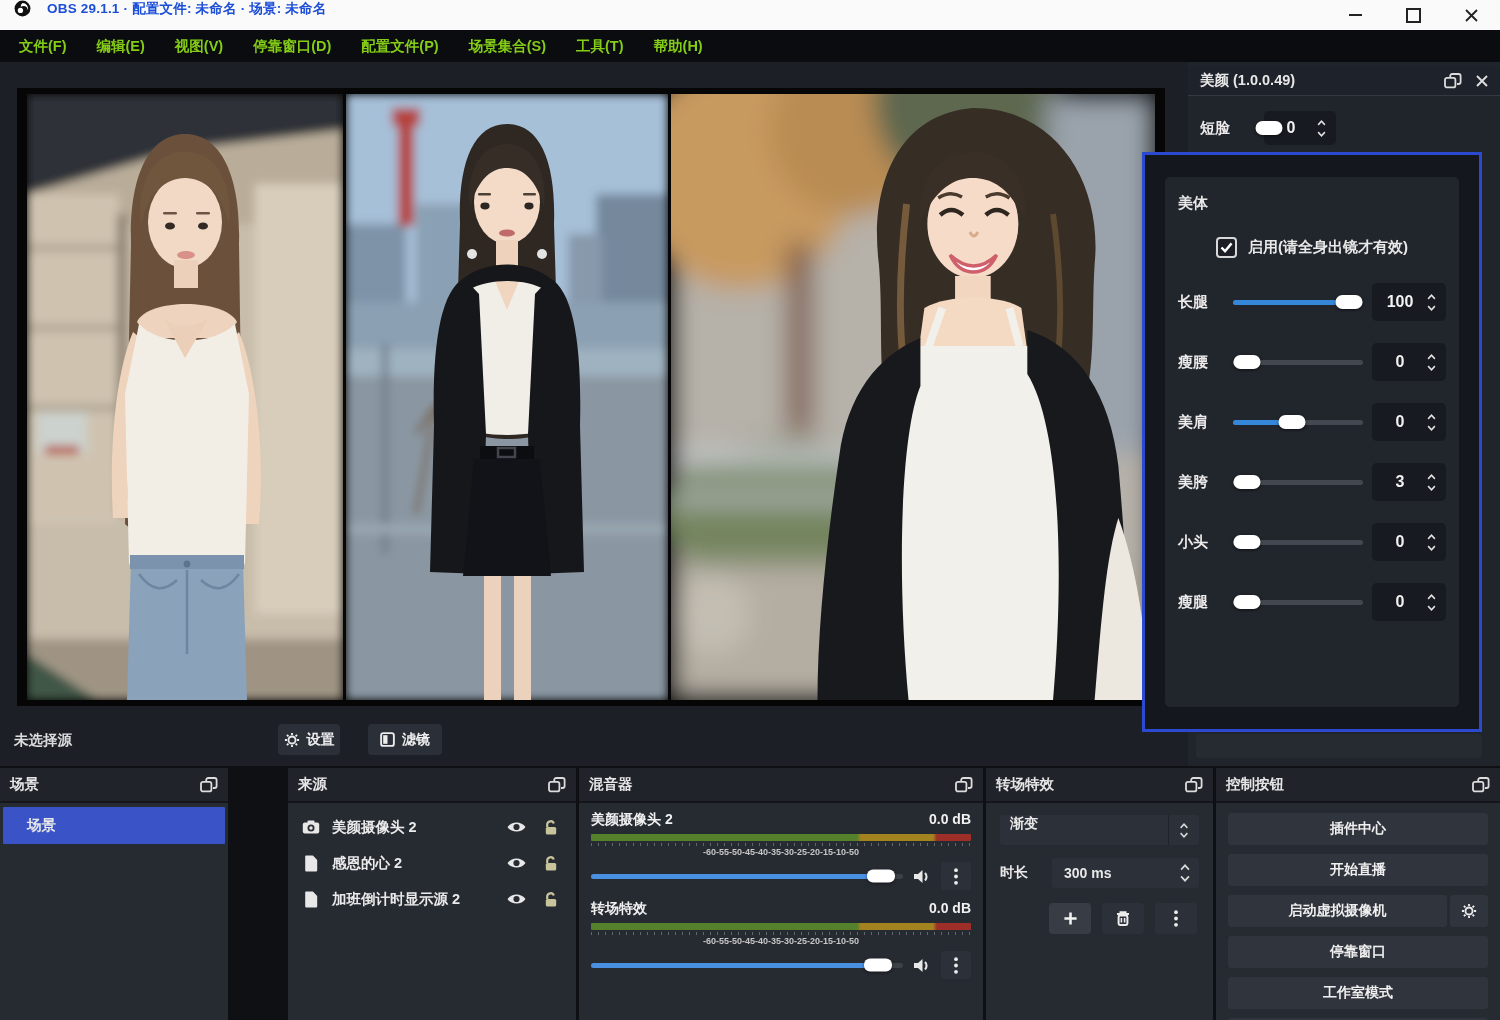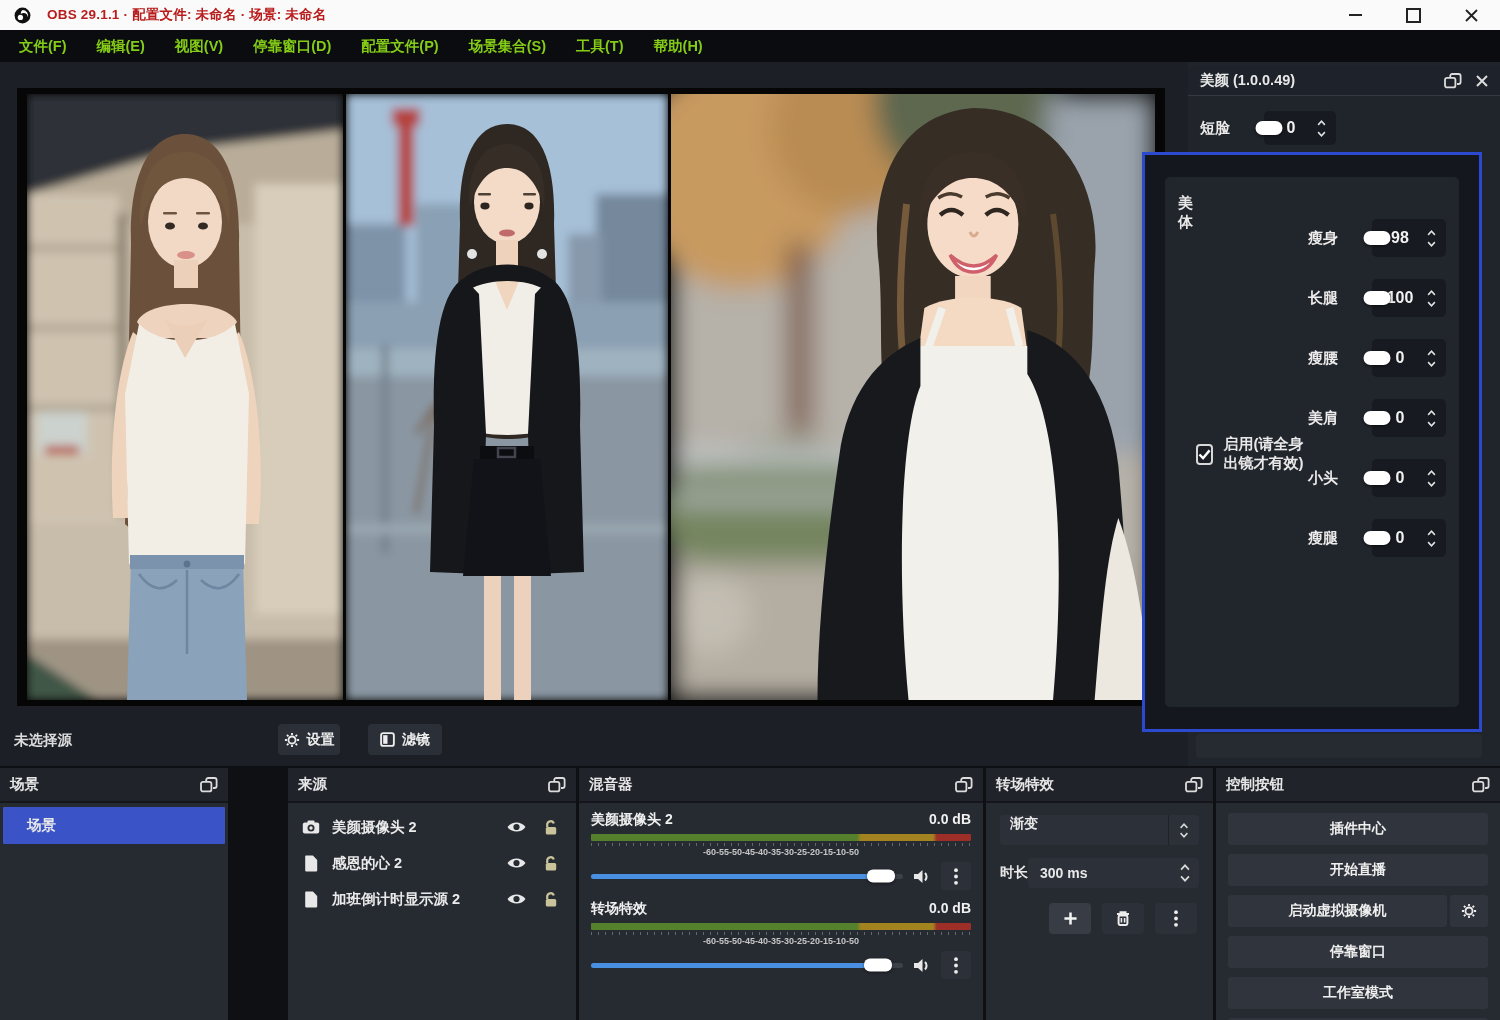--- a/index.html
+++ b/index.html
@@ -2,21 +2,21 @@
 <html><head>
 <meta charset="utf-8">
 <style>
   html,body{margin:0;padding:0;width:1500px;height:1020px;overflow:hidden;
     background:#0e1013;font-family:"Liberation Sans","DejaVu Sans",sans-serif;
     -webkit-font-smoothing:antialiased;color:#e8e8e8;position:relative}
   svg{display:block}
 
   
   #titlebar{position:absolute;left:0;top:0;width:1500px;height:30px;background:#fafafa;
-    display:flex;align-items:center;color:#b91c1c}
+    display:flex;color:#1d4ed8}
   #titlebar .logo{margin-left:14px}
   #titlebar .t-title{margin-left:16px;font-size:13.5px;font-weight:bold;letter-spacing:.2px}
   #titlebar .win-btns{margin-left:auto;display:flex;height:100%}
   .win-btn{width:58px;height:100%;display:flex;align-items:center;justify-content:center}
   .glyph-min{width:13px;height:2px;background:#222}
   .glyph-max{width:11px;height:11px;border:2px solid #222}
 
   
   #menubar{position:absolute;left:0;top:30px;width:1500px;height:32px;background:#0a0c10;
     display:flex;align-items:center;padding-left:4px}
@@ -55,21 +55,21 @@
   .vbox{width:74px;height:38px;background:#171a20;border-radius:5px;display:flex;align-items:center;
     padding:0 7px 0 4px;box-sizing:border-box;flex-shrink:0}
   .vbox.small{height:34px;width:72px}
   .vnum{flex:1;text-align:center;font-size:16px;font-weight:bold;color:#f2f2f2}
   .vspin{display:flex;flex-direction:column;gap:5px;align-items:center;width:15px}
 
   
   #float-panel{position:absolute;left:1142px;top:152px;width:340px;height:580px;box-sizing:border-box;
     background:#14171d;border:3px solid #2c4ad0;z-index:20}
   #fp-card{position:absolute;left:20px;right:20px;top:22px;bottom:22px;background:#21252c;border-radius:5px;
-    padding:17px 13px;box-sizing:border-box;display:flex;flex-direction:row}
+    padding:17px 13px;box-sizing:border-box;display:flex;flex-direction:column}
   #fp-title{font-size:15px;font-weight:bold}
   #fp-enable{margin-top:24px;display:flex;align-items:center;justify-content:center;gap:11px}
   #fp-checkbox{width:21px;height:21px;border:2px solid #d8d8d8;border-radius:4px;background:#1b1e24;
     display:flex;align-items:center;justify-content:center;box-sizing:border-box}
   #fp-enable .en-label{font-size:15px;font-weight:bold}
   #body-sliders{margin-top:25px;display:flex;flex-direction:column;gap:22px}
   .bslider{display:flex;align-items:center;gap:9px;height:38px}
 
   
   #docks{position:absolute;left:0;top:766px;width:1500px;height:254px;background:#0e1013}
@@ -104,21 +104,21 @@
     border-radius:6px;box-shadow:0 1px 3px rgba(0,0,0,.5)}
   .kebab-btn{width:30px;height:28px;background:#2c3038;border-radius:3px;display:flex;align-items:center;
     justify-content:center;flex-shrink:0}
   .channel + .channel{margin-top:10px}
 
   #tr-body{padding:12px 14px}
   #tr-combo{height:30px;background:#2c3038;border-radius:3px;display:flex;align-items:flex-start}
   #tr-combo .combo-text{flex:1;padding-left:10px;font-size:14px;font-weight:bold}
   #tr-combo .combo-arrows{width:30px;border-left:1px solid #20232a;height:100%;display:flex;flex-direction:column;
     align-items:center;justify-content:center;gap:3px}
-  #tr-duration{margin-top:13px;display:flex;align-items:center;gap:0}
+  #tr-duration{margin-top:13px;display:flex;align-items:center;gap:24px}
   #tr-duration .dur-label{font-size:14px;font-weight:bold}
   #tr-spinbox{flex:1;height:30px;background:#2c3038;border-radius:3px;display:flex;align-items:center}
   #tr-spinbox .dur-value{flex:1;padding-left:12px;font-size:14px;font-weight:bold}
   #tr-spinbox .spin-col{width:28px;display:flex;flex-direction:column;align-items:center;gap:4px}
   #tr-actions{margin-top:15px;display:flex;justify-content:flex-end;gap:11px;padding-right:2px}
   .tr-act{width:42px;height:31px;border-radius:4px;background:#2c3038;display:flex;align-items:center;justify-content:center}
   .tr-act.plus{background:#383c45}
 
   #control-buttons{padding:10px 12px;display:flex;flex-direction:column;gap:9px}
   .ctl-btn{height:32px;background:#30343c;border-radius:3px;display:flex;align-items:center;justify-content:center;
@@ -362,38 +362,20 @@
     <div id="fp-enable">
       <span id="fp-checkbox">
         <svg width="13" height="11" viewBox="0 0 14 12">
             <path d="M1.5 6 L5.4 10 L12.5 1.5" stroke="#ffffff" stroke-width="2.6" fill="none"></path>
           </svg>
       </span>
       <span class="en-label">启用(请全身出镜才有效)</span>
     </div>
     <div id="body-sliders">
         <div class="bslider">
-          <span class="bs-label">瘦身</span>
-          <div class="bs-track">
-            <div class="bs-fill" style="width:86%;background:#3487d9"></div>
-            <div class="bs-handle" style="left:clamp(14px, 86%, calc(100% - 14px))"></div>
-          </div>
-          <div class="vbox">
-            <span class="vnum">98</span>
-            <span class="vspin">
-              <svg width="11" height="6" viewBox="0 0 12 8">
-                <path d="M1.5 6.5 L6 1.5 L10.5 6.5" stroke="#e2e2e2" stroke-width="2" fill="none"></path>
-              </svg>
-              <svg width="11" height="6" viewBox="0 0 12 8">
-                <path d="M1.5 1.5 L6 6.5 L10.5 1.5" stroke="#e2e2e2" stroke-width="2" fill="none"></path>
-              </svg>
-            </span>
-          </div>
-        </div>
-        <div class="bslider">
           <span class="bs-label">长腿</span>
           <div class="bs-track">
             <div class="bs-fill" style="width:95%;background:#3487d9"></div>
             <div class="bs-handle" style="left:clamp(14px, 95%, calc(100% - 14px))"></div>
           </div>
           <div class="vbox">
             <span class="vnum">100</span>
             <span class="vspin">
               <svg width="11" height="6" viewBox="0 0 12 8">
                 <path d="M1.5 6.5 L6 1.5 L10.5 6.5" stroke="#e2e2e2" stroke-width="2" fill="none"></path>
@@ -423,20 +405,38 @@
           </div>
         </div>
         <div class="bslider">
           <span class="bs-label">美肩</span>
           <div class="bs-track">
             <div class="bs-fill" style="width:45%;background:#3487d9"></div>
             <div class="bs-handle" style="left:clamp(14px, 45%, calc(100% - 14px))"></div>
           </div>
           <div class="vbox">
             <span class="vnum">0</span>
+            <span class="vspin">
+              <svg width="11" height="6" viewBox="0 0 12 8">
+                <path d="M1.5 6.5 L6 1.5 L10.5 6.5" stroke="#e2e2e2" stroke-width="2" fill="none"></path>
+              </svg>
+              <svg width="11" height="6" viewBox="0 0 12 8">
+                <path d="M1.5 1.5 L6 6.5 L10.5 1.5" stroke="#e2e2e2" stroke-width="2" fill="none"></path>
+              </svg>
+            </span>
+          </div>
+        </div>
+        <div class="bslider">
+          <span class="bs-label">美胯</span>
+          <div class="bs-track">
+            <div class="bs-fill" style="width:9%;background:#3487d9"></div>
+            <div class="bs-handle" style="left:clamp(14px, 9%, calc(100% - 14px))"></div>
+          </div>
+          <div class="vbox">
+            <span class="vnum">3</span>
             <span class="vspin">
               <svg width="11" height="6" viewBox="0 0 12 8">
                 <path d="M1.5 6.5 L6 1.5 L10.5 6.5" stroke="#e2e2e2" stroke-width="2" fill="none"></path>
               </svg>
               <svg width="11" height="6" viewBox="0 0 12 8">
                 <path d="M1.5 1.5 L6 6.5 L10.5 1.5" stroke="#e2e2e2" stroke-width="2" fill="none"></path>
               </svg>
             </span>
           </div>
         </div>

